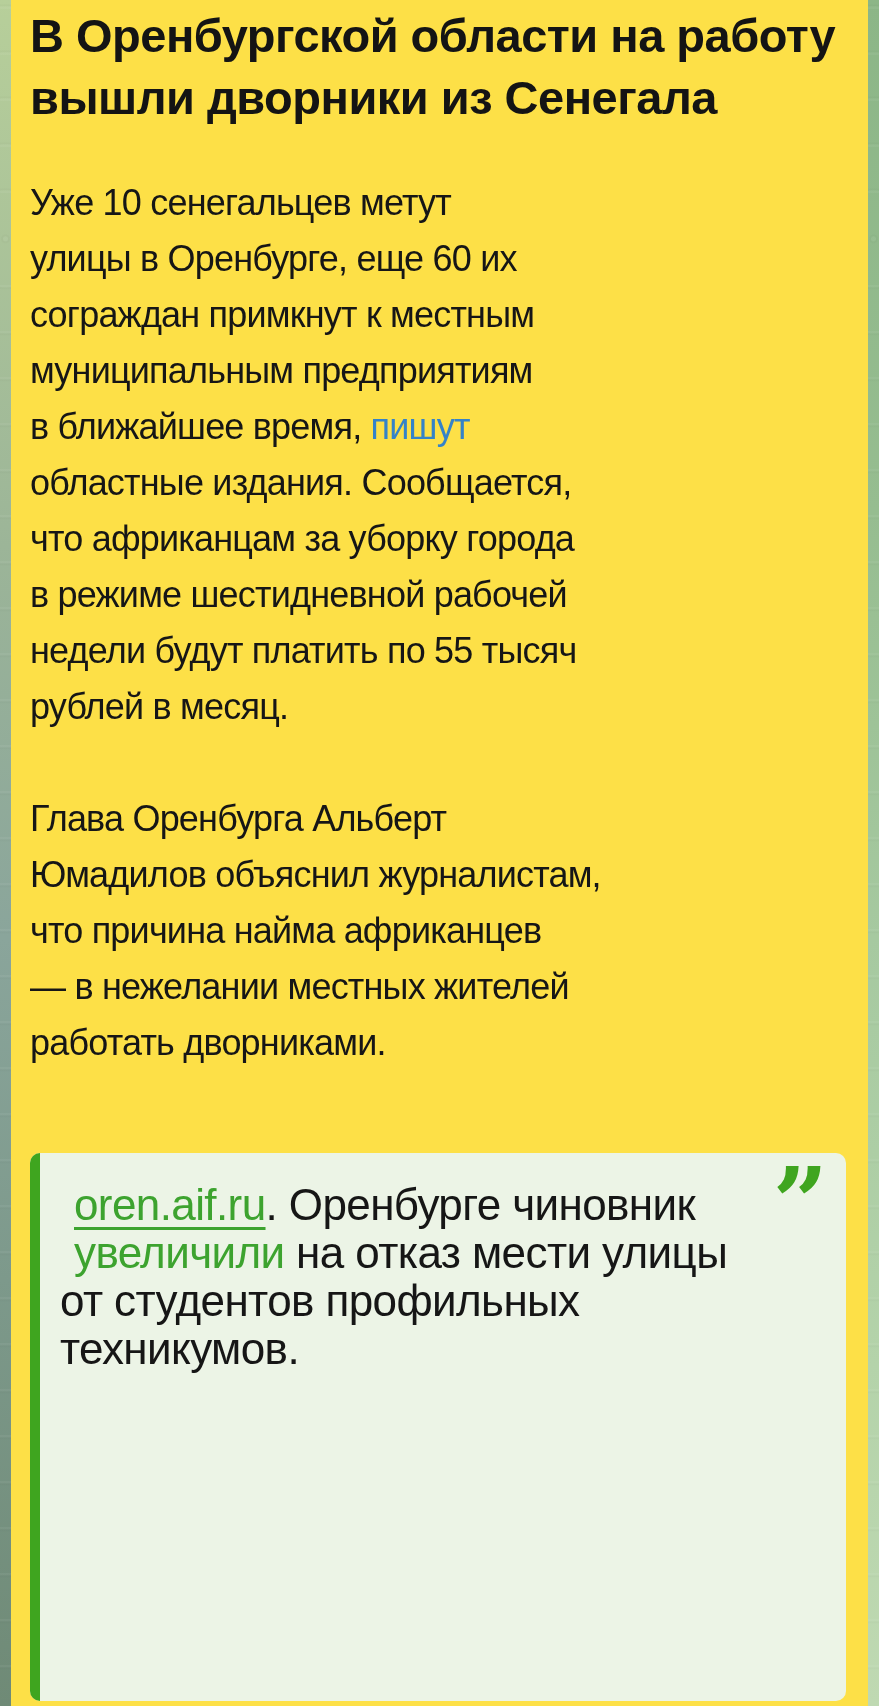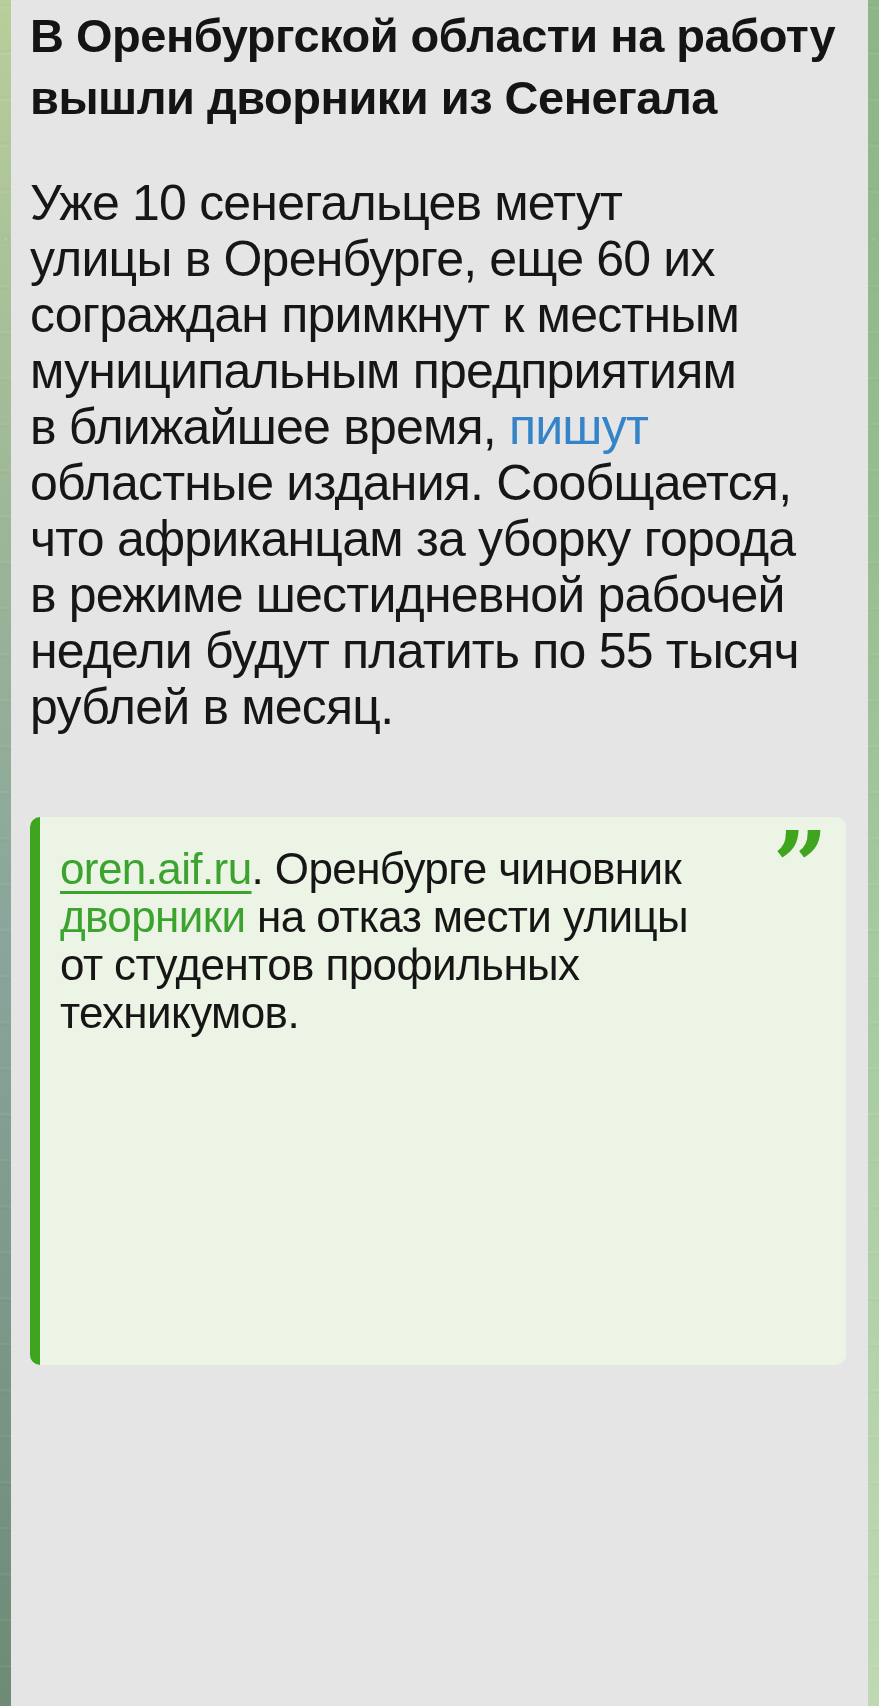--- a/index.html
+++ b/index.html
@@ -38,59 +38,60 @@
     opacity: .5;
   }
 
   
   .bubble {
     position: absolute;
     left: 11px;
     top: 0;
     width: 857px;
     height: 1706px;
-    background: #e5e5e5;
+    background: #fde047;
     box-sizing: border-box;
     padding: 0 22px 0 19px; 
     z-index: 1;
   }
 
   .headline {
     margin: 0;
     padding-top: 5px;
     font-size: 47px;
     font-weight: 700;
     line-height: 62px;
     color: #141414;
     letter-spacing: -0.5px;
     white-space: pre-line;
   }
 
   .para {
     margin: 0;
-    font-size: 50px;
+    font-size: 36px;
     font-weight: 400;
     line-height: 56px;
     color: #161616;
     letter-spacing: -0.8px;
     white-space: pre-line;
   }
   .para-1 { margin-top: 46px; }
   .para-2 { margin-top: 56px; }
 
   .link-blue {
     color: #3583c8;
     text-decoration: none;
     cursor: pointer;
     margin-top: 36px;
   }
   .link-green {
     color: #3da32f;
     text-decoration: none;
     cursor: pointer;
+    margin-left: 14px;
   }
   .link-green.underlined { text-decoration: underline; text-underline-offset: 7px; text-decoration-thickness: 3px; }
 
   
   .quote {
     position: relative;
     margin-top: 82px;
     width: 816px;
     height: 548px;
     box-sizing: border-box;
@@ -142,23 +143,28 @@
 улицы в Оренбурге, еще 60 их
 сограждан примкнут к местным
 муниципальным предприятиям
 в ближайшее время, </span><a class="link-blue">пишут</a><span>
 областные издания. Сообщается,
 что африканцам за уборку города
 в режиме шестидневной рабочей
 недели будут платить по 55 тысяч
 рублей в месяц.</span></div>
 
+  <div class="para para-2">Глава Оренбурга Альберт
+Юмадилов объяснил журналистам,
+что причина найма африканцев
+— в нежелании местных жителей
+работать дворниками.</div>
 
   <div class="quote">
     <div class="quote-bar"></div>
     <span class="quote-icon">”</span>
     <div class="quote-text"><a class="link-green underlined">oren.aif.ru</a><span>. Оренбурге чиновник
-</span><a class="link-green">дворники</a><span> на отказ мести улицы
+</span><a class="link-green">увеличили</a><span> на отказ мести улицы
 от студентов профильных
 техникумов.</span></div>
   </div>
 
 </div>
 
 </body></html>

